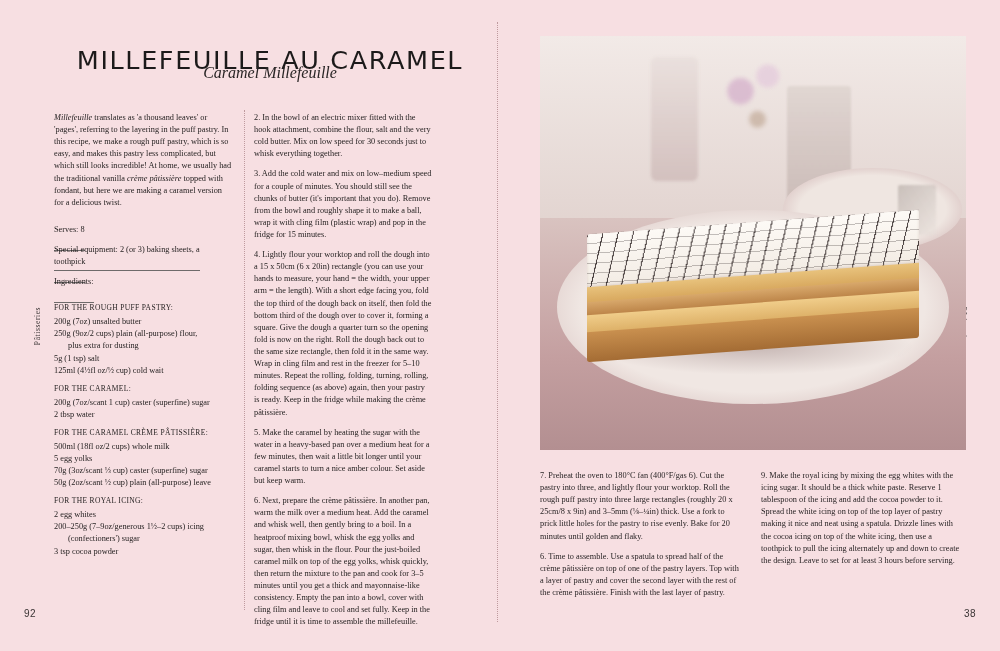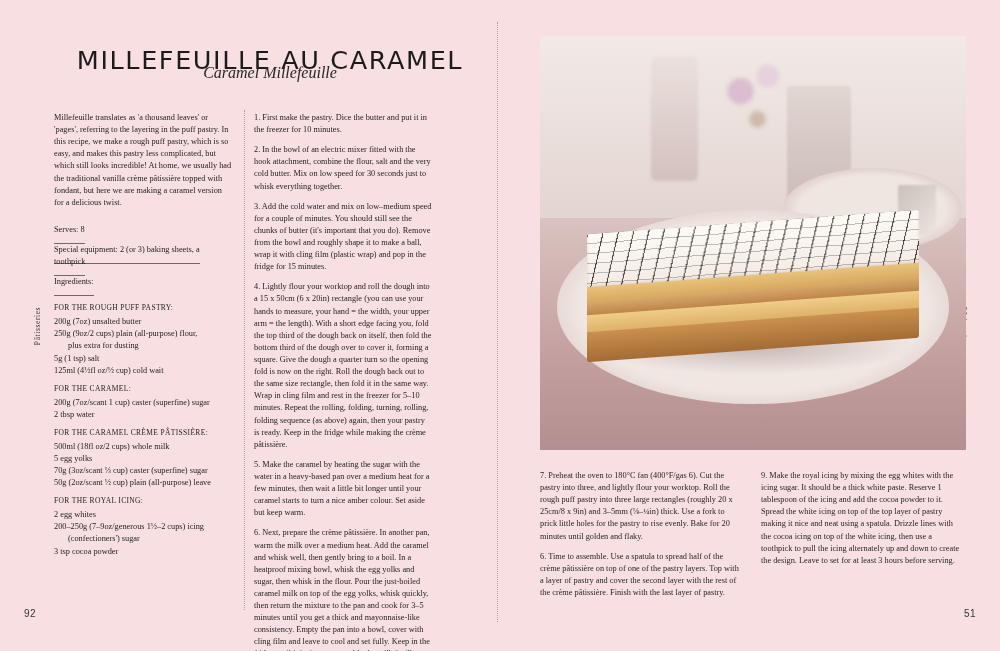--- a/index.html
+++ b/index.html
@@ -75,23 +75,23 @@
     letter-spacing: 0.35px;
     font-size: 7.5px;
     margin: 0 0 2px 0;
   }
   .col .ing-line { margin: 0; }
   .col .indent { padding-left: 14px; }
   .col .gap { height: 7px; }
   .underline {
     border-bottom: 0.7px solid #6e6a6a;
     display: inline;
-    padding-bottom: 9px;
-  }
-  .italic { }
+    padding-bottom: 16px;
+  }
+  .italic { font-style: italic; }
 
   .divider {
     position: absolute;
     top: 110px;
     height: 500px;
     border-left: 1px dotted #b58f93;
     opacity: 0.85;
   }
   .divider-left { left: 244px; }
   .divider-center { left: 497px; top: 22px; height: 600px; }
@@ -292,21 +292,20 @@
 
         <div class="gap"></div>
         <p class="label">FOR THE ROYAL ICING:</p>
         <p class="ing-line">2 egg whites</p>
         <p class="ing-line">200–250g (7–9oz/generous 1½–2 cups) icing</p>
         <p class="ing-line indent">(confectioners') sugar</p>
         <p class="ing-line">3 tsp cocoa powder</p>
       </div>
 
       <div class="col">
-        <p>1. First make the pastry. Dice the butter and put it in the freezer for 10 minutes.</p>
         <p>2. In the bowl of an electric mixer fitted with the hook attachment, combine the flour, salt and the very cold butter. Mix on low speed for 30 seconds just to whisk everything together.</p>
         <p>3. Add the cold water and mix on low–medium speed for a couple of minutes. You should still see the chunks of butter (it's important that you do). Remove from the bowl and roughly shape it to make a ball, wrap it with cling film (plastic wrap) and pop in the fridge for 15 minutes.</p>
         <p>4. Lightly flour your worktop and roll the dough into a 15 x 50cm (6 x 20in) rectangle (you can use your hands to measure, your hand = the width, your upper arm = the length). With a short edge facing you, fold the top third of the dough back on itself, then fold the bottom third of the dough over to cover it, forming a square. Give the dough a quarter turn so the opening fold is now on the right. Roll the dough back out to the same size rectangle, then fold it in the same way. Wrap in cling film and rest in the freezer for 5–10 minutes. Repeat the rolling, folding, turning, rolling, folding sequence (as above) again, then your pastry is ready. Keep in the fridge while making the crème pâtissière.</p>
         <p>5. Make the caramel by heating the sugar with the water in a heavy-based pan over a medium heat for a few minutes, then wait a little bit longer until your caramel starts to turn a nice amber colour. Set aside but keep warm.</p>
         <p>6. Next, prepare the crème pâtissière. In another pan, warm the milk over a medium heat. Add the caramel and whisk well, then gently bring to a boil. In a heatproof mixing bowl, whisk the egg yolks and sugar, then whisk in the flour. Pour the just-boiled caramel milk on top of the egg yolks, whisk quickly, then return the mixture to the pan and cook for 3–5 minutes until you get a thick and mayonnaise-like consistency. Empty the pan into a bowl, cover with cling film and leave to cool and set fully. Keep in the fridge until it is time to assemble the millefeuille.</p>
       </div>
 
     </div>
 
     <div class="folio folio-left">92</div>
@@ -340,17 +339,17 @@
     <div class="right-cols">
       <div class="rcol">
         <p>7. Preheat the oven to 180°C fan (400°F/gas 6). Cut the pastry into three, and lightly flour your worktop. Roll the rough puff pastry into three large rectangles (roughly 20 x 25cm/8 x 9in) and 3–5mm (⅛–¼in) thick. Use a fork to prick little holes for the pastry to rise evenly. Bake for 20 minutes until golden and flaky.</p>
         <p>6. Time to assemble. Use a spatula to spread half of the crème pâtissière on top of one of the pastry layers. Top with a layer of pastry and cover the second layer with the rest of the crème pâtissière. Finish with the last layer of pastry.</p>
       </div>
       <div class="rcol">
         <p>9. Make the royal icing by mixing the egg whites with the icing sugar. It should be a thick white paste. Reserve 1 tablespoon of the icing and add the cocoa powder to it. Spread the white icing on top of the top layer of pastry making it nice and neat using a spatula. Drizzle lines with the cocoa icing on top of the white icing, then use a toothpick to pull the icing alternately up and down to create the design. Leave to set for at least 3 hours before serving.</p>
       </div>
     </div>
 
-    <div class="folio folio-right">51</div>
+    <div class="folio folio-right">38</div>
   </div>
 
   <div class="divider divider-center"></div>
 </div>
 
 </body></html>

